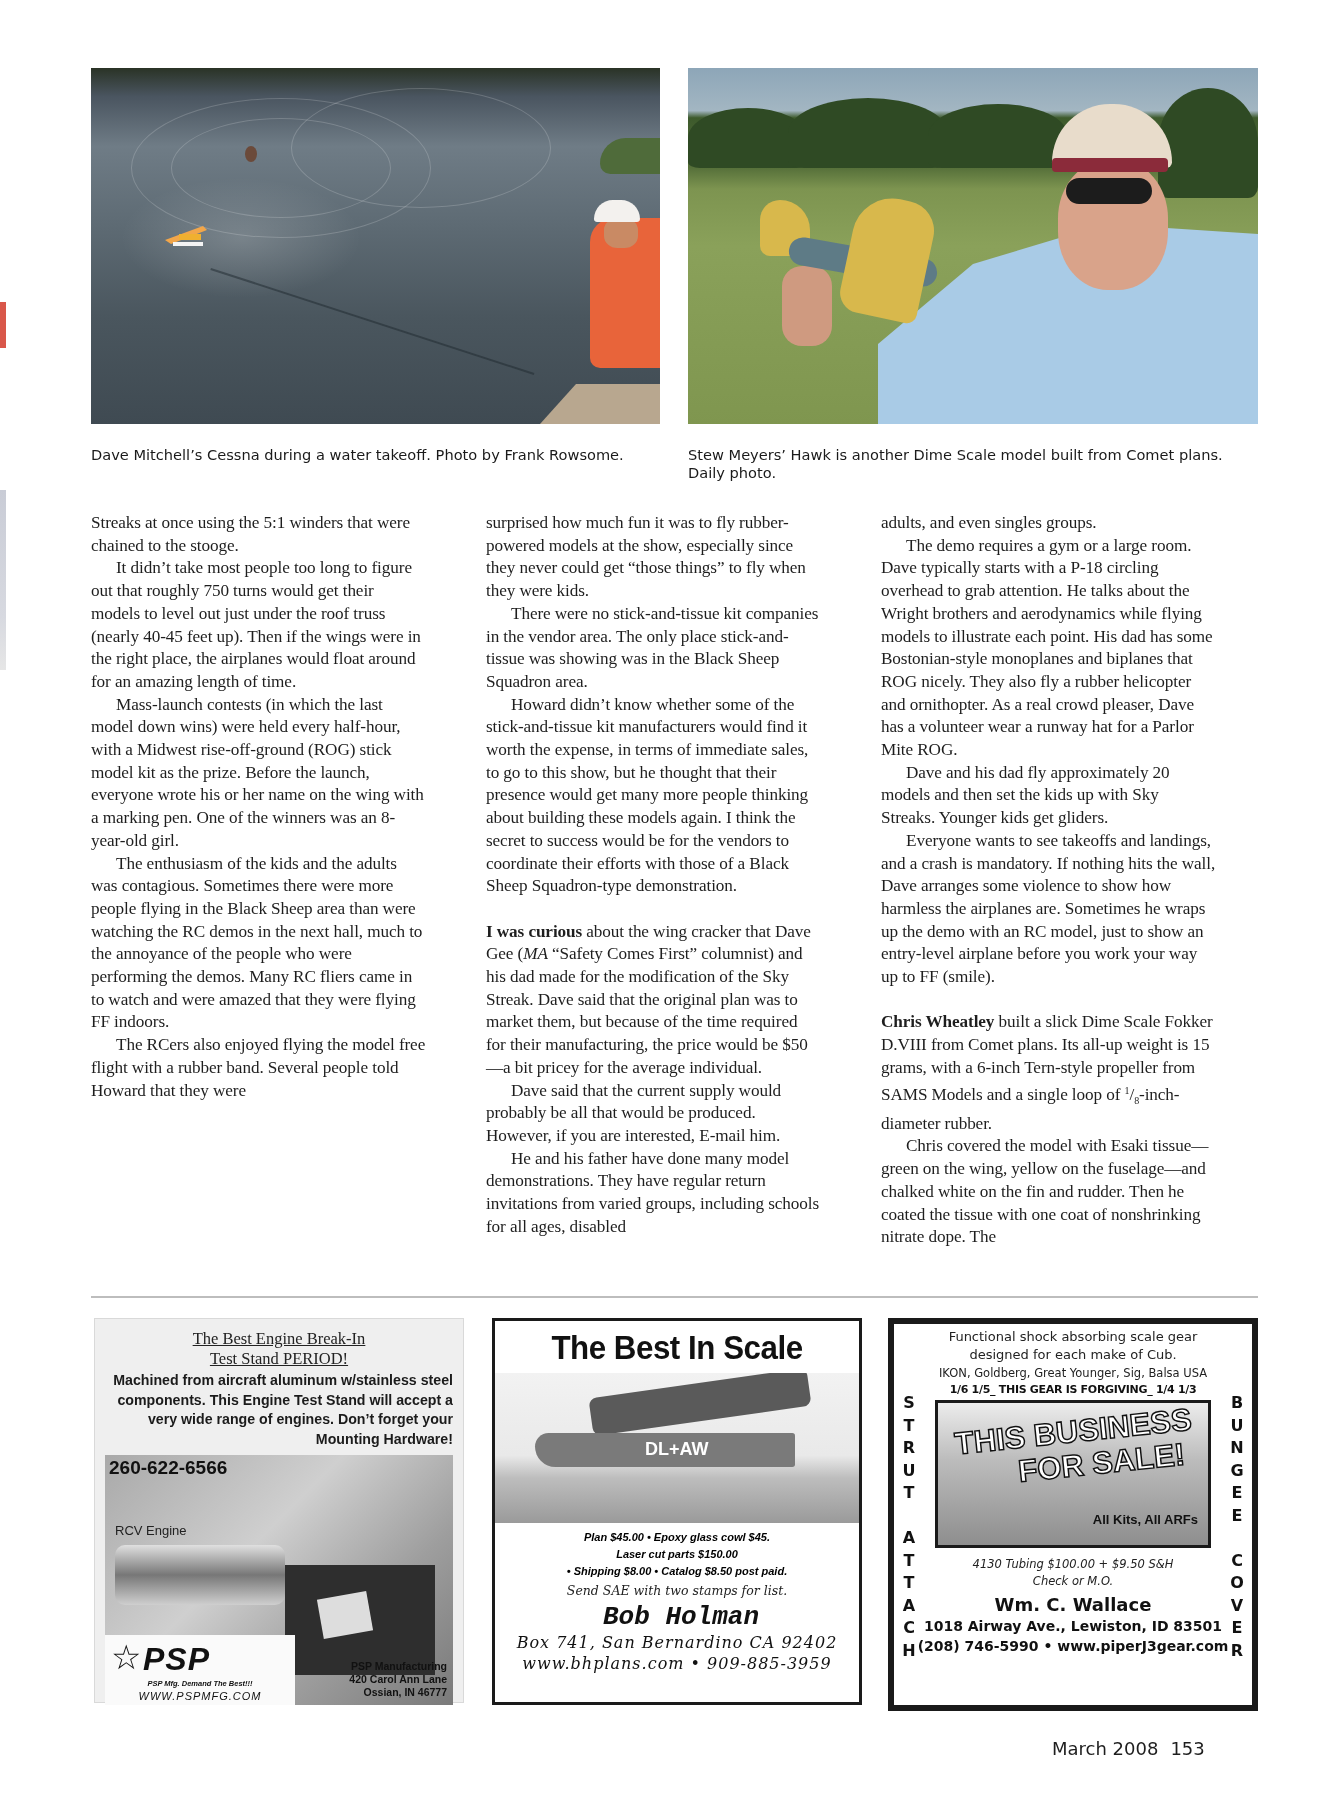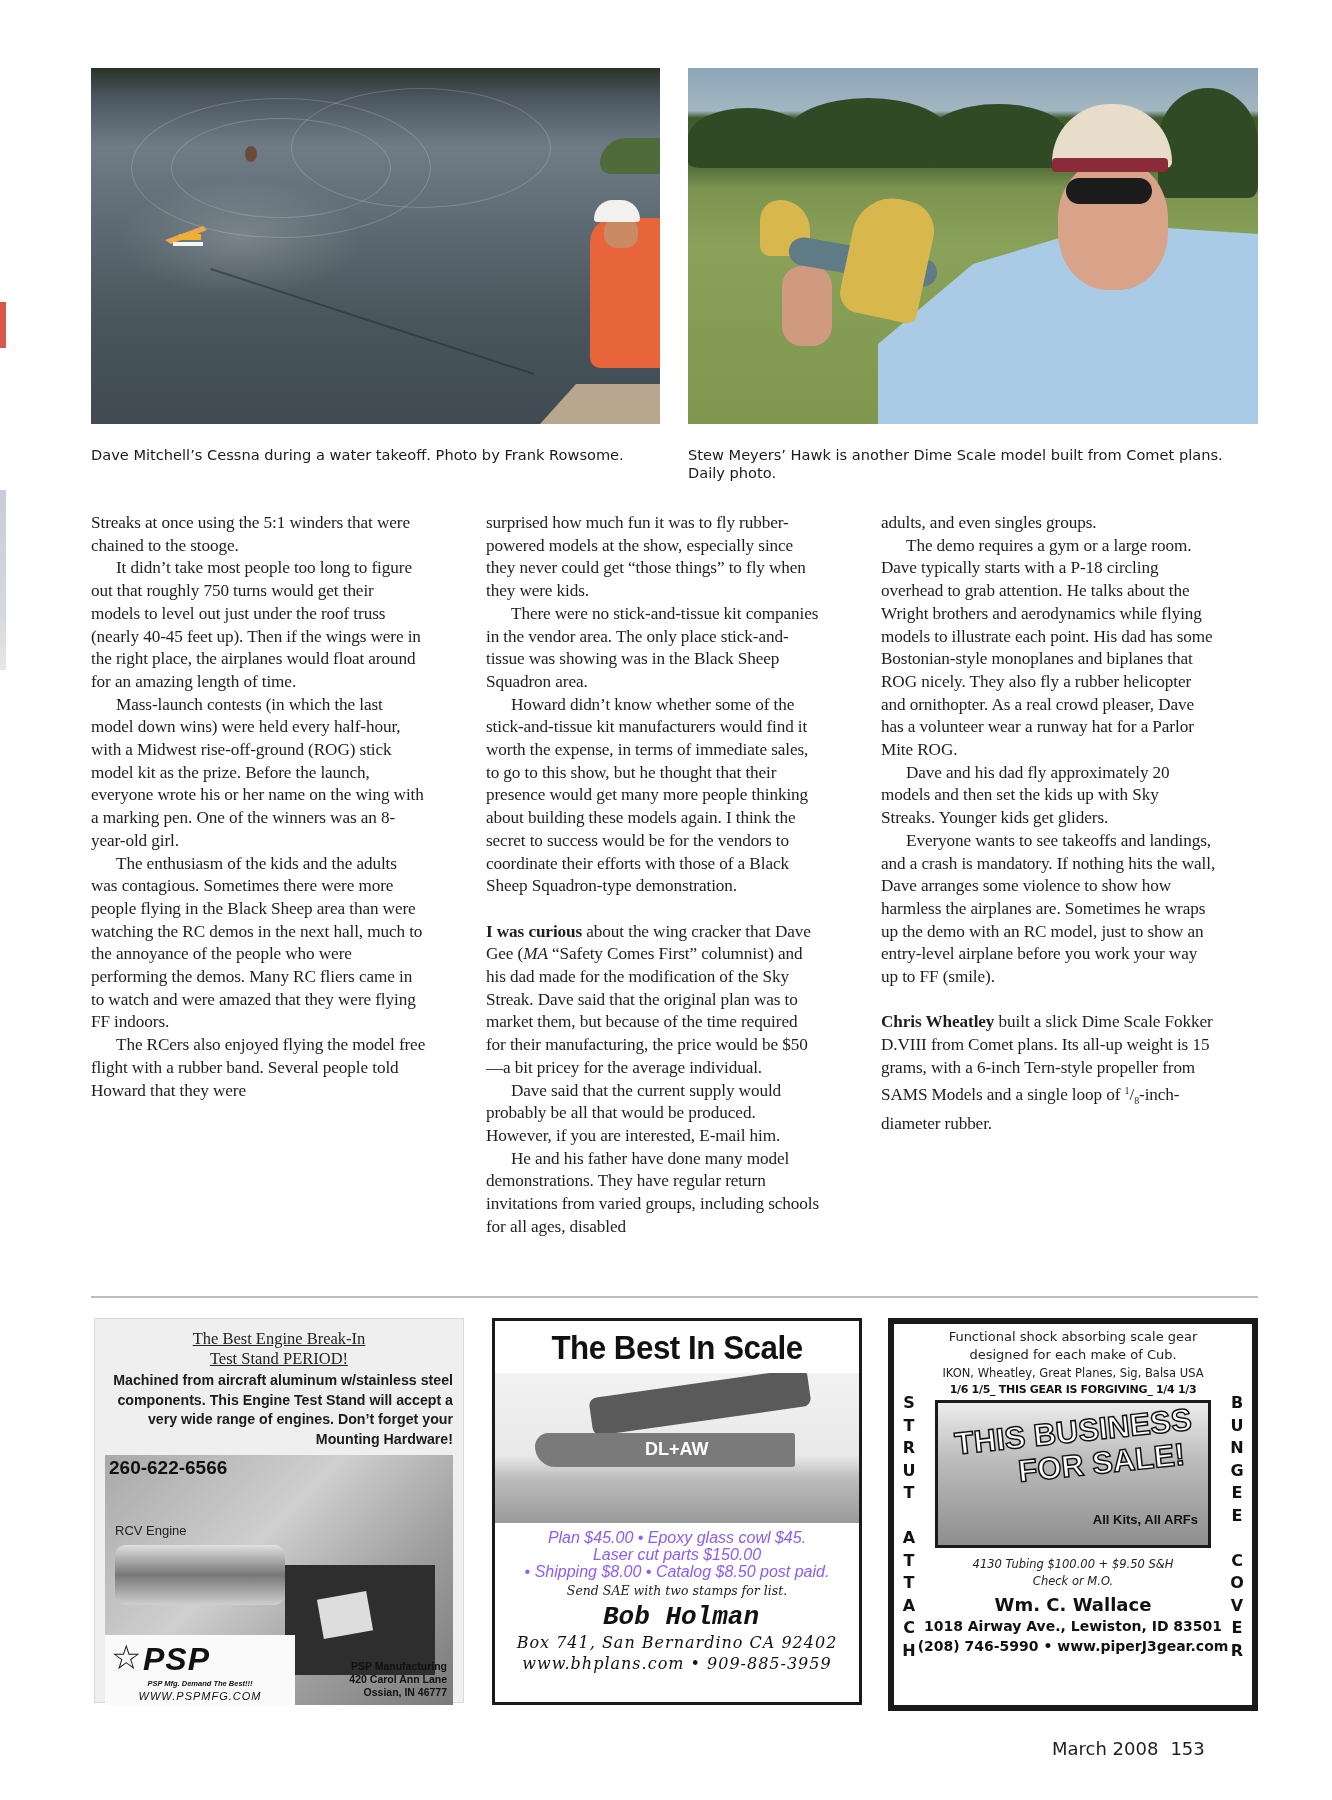--- a/index.html
+++ b/index.html
@@ -74,21 +74,21 @@
   .psp-tagline { position: absolute; left: 0; width: 190px; top: 44px; font-family: "Liberation Sans", sans-serif; font-weight: bold; font-style: italic; font-size: 7.5px; text-align: center; color: #111; }
   .psp-url { position: absolute; left: 0; width: 190px; top: 55px; font-family: "Liberation Sans", sans-serif; font-style: italic; font-size: 11px; letter-spacing: 1px; text-align: center; color: #111; }
   .psp-addr { position: absolute; right: 6px; bottom: 6px; font-family: "Liberation Sans", sans-serif; font-weight: bold; font-size: 10.5px; line-height: 13px; text-align: right; color: #111; }
 
   .ad-bob { left: 492px; width: 370px; height: 387px; border: 3px solid #1a1a1a; background: #fff; text-align: center; }
   .bob-title { font-family: "Liberation Sans", sans-serif; font-weight: bold; font-size: 34px; line-height: 52px; color: #111; letter-spacing: -0.5px; transform: scaleX(0.92); }
   .bob-photo { position: relative; height: 150px; background: linear-gradient(180deg, #f2f2f2 0%, #e9e9e9 55%, #bdbdbd 70%, #9a9a9a 100%); overflow: hidden; }
   .bob-plane-wing { position: absolute; left: 95px; top: 10px; width: 220px; height: 38px; background: #5a5a5a; transform: rotate(-8deg); border-radius: 8px; }
   .bob-plane-body { position: absolute; left: 40px; top: 60px; width: 260px; height: 34px; background: #7a7a7a; border-radius: 20px 4px 4px 30px; }
   .bob-reg { position: absolute; left: 150px; top: 66px; font-family: "Liberation Sans", sans-serif; font-weight: bold; font-size: 18px; color: #fff; }
-  .bob-line { font-family: "Liberation Sans", sans-serif; font-style: italic; font-size: 16px; line-height: 17px; color: #8b5cf6; }
+  .bob-line { font-family: "Liberation Sans", sans-serif; font-style: italic; font-size: 11px; line-height: 17px; color: #000000; font-weight: bold; }
   .bob-sae { font-family: "DejaVu Serif", serif; font-style: italic; font-size: 12.5px; line-height: 22px; color: #222; }
   .bob-name { font-family: Liberation Mono, monospace; font-style: italic; font-weight: bold; font-size: 26px; line-height: 30px; color: #111; padding-left: 8px; }
   .bob-addr { font-family: "DejaVu Serif", serif; font-style: italic; font-size: 16px; line-height: 21px; color: #111; letter-spacing: 1px; }
 
   .ad-wal { left: 888px; width: 370px; height: 393px; border: 6px solid #1a1a1a; background: #fff; text-align: center; }
   .wal-top { font-family: "DejaVu Sans", sans-serif; font-size: 13px; line-height: 18px; color: #222; margin-top: 4px; }
   .wal-brands { font-family: "DejaVu Sans", sans-serif; font-size: 11.5px; line-height: 18px; color: #222; }
   .wal-sizes { font-family: "DejaVu Sans", sans-serif; font-weight: bold; font-size: 11px; line-height: 16px; color: #111; letter-spacing: -0.3px; }
   .wal-side { position: absolute; top: 68px; width: 22px; font-family: "DejaVu Sans", sans-serif; font-weight: bold; font-size: 16px; line-height: 22.5px; color: #111; text-align: center; }
   .wal-side-l { left: 4px; }
@@ -163,20 +163,21 @@
   <p class="ind">Dave said that the current supply would probably be all that would be produced. However, if you are interested, E-mail him.</p>
   <p class="ind">He and his father have done many model demonstrations. They have regular return invitations from varied groups, including schools for all ages, disabled</p>
 </div>
 
 <div class="col col-3">
   <p>adults, and even singles groups.</p>
   <p class="ind">The demo requires a gym or a large room. Dave typically starts with a P-18 circling overhead to grab attention. He talks about the Wright brothers and aerodynamics while flying models to illustrate each point. His dad has some Bostonian-style monoplanes and biplanes that ROG nicely. They also fly a rubber helicopter and ornithopter. As a real crowd pleaser, Dave has a volunteer wear a runway hat for a Parlor Mite ROG.</p>
   <p class="ind">Dave and his dad fly approximately 20 models and then set the kids up with Sky Streaks. Younger kids get gliders.</p>
   <p class="ind">Everyone wants to see takeoffs and landings, and a crash is mandatory. If nothing hits the wall, Dave arranges some violence to show how harmless the airplanes are. Sometimes he wraps up the demo with an RC model, just to show an entry-level airplane before you work your way up to FF (smile).</p>
   <p class="gap"><b>Chris Wheatley</b><span> built a slick Dime Scale Fokker D.VIII from Comet plans. Its all-up weight is 15 grams, with a 6-inch Tern-style propeller from SAMS Models and a single loop of </span><sup class="frac">1</sup>/<sub class="frac">8</sub><span>-inch-diameter rubber.</span></p>
+  <p class="ind">Chris covered the model with Esaki tissue—green on the wing, yellow on the fuselage—and chalked white on the fin and rudder. Then he coated the tissue with one coat of nonshrinking nitrate dope. The</p>
 </div>
 
 <div class="rule"></div>
 
 <div class="ad ad-psp">
   <div class="psp-headline">The Best Engine Break-In</div>
   <div class="psp-headline">Test Stand PERIOD!</div>
   <div class="psp-body">Machined from aircraft aluminum w/stainless steel components. This Engine Test Stand will accept a very wide range of engines. Don’t forget your Mounting Hardware!</div>
   <div class="psp-photo">
     <div class="psp-phone">260-622-6566</div>
@@ -212,21 +213,21 @@
     <div class="bob-sae">Send SAE with two stamps for list.</div>
     <div class="bob-name">Bob Holman</div>
     <div class="bob-addr">Box 741, San Bernardino CA 92402</div>
     <div class="bob-addr">www.bhplans.com • 909-885-3959</div>
   </div>
 </div>
 
 <div class="ad ad-wal">
   <div class="wal-top">Functional shock absorbing scale gear</div>
   <div class="wal-top" style="margin-top:0">designed for each make of Cub.</div>
-  <div class="wal-brands">IKON, Wheatley, Great Planes, Sig, Balsa USA</div>
+  <div class="wal-brands">IKON, Goldberg, Great Younger, Sig, Balsa USA</div>
   <div class="wal-sizes">1/6  1/5_ THIS GEAR IS FORGIVING_ 1/4  1/3</div>
   <div class="wal-side wal-side-l" id="wal-side-l">
       <div>S</div>
       <div>T</div>
       <div>R</div>
       <div>U</div>
       <div>T</div>
       <div class="sp"></div>
       <div>A</div>
       <div>T</div>

